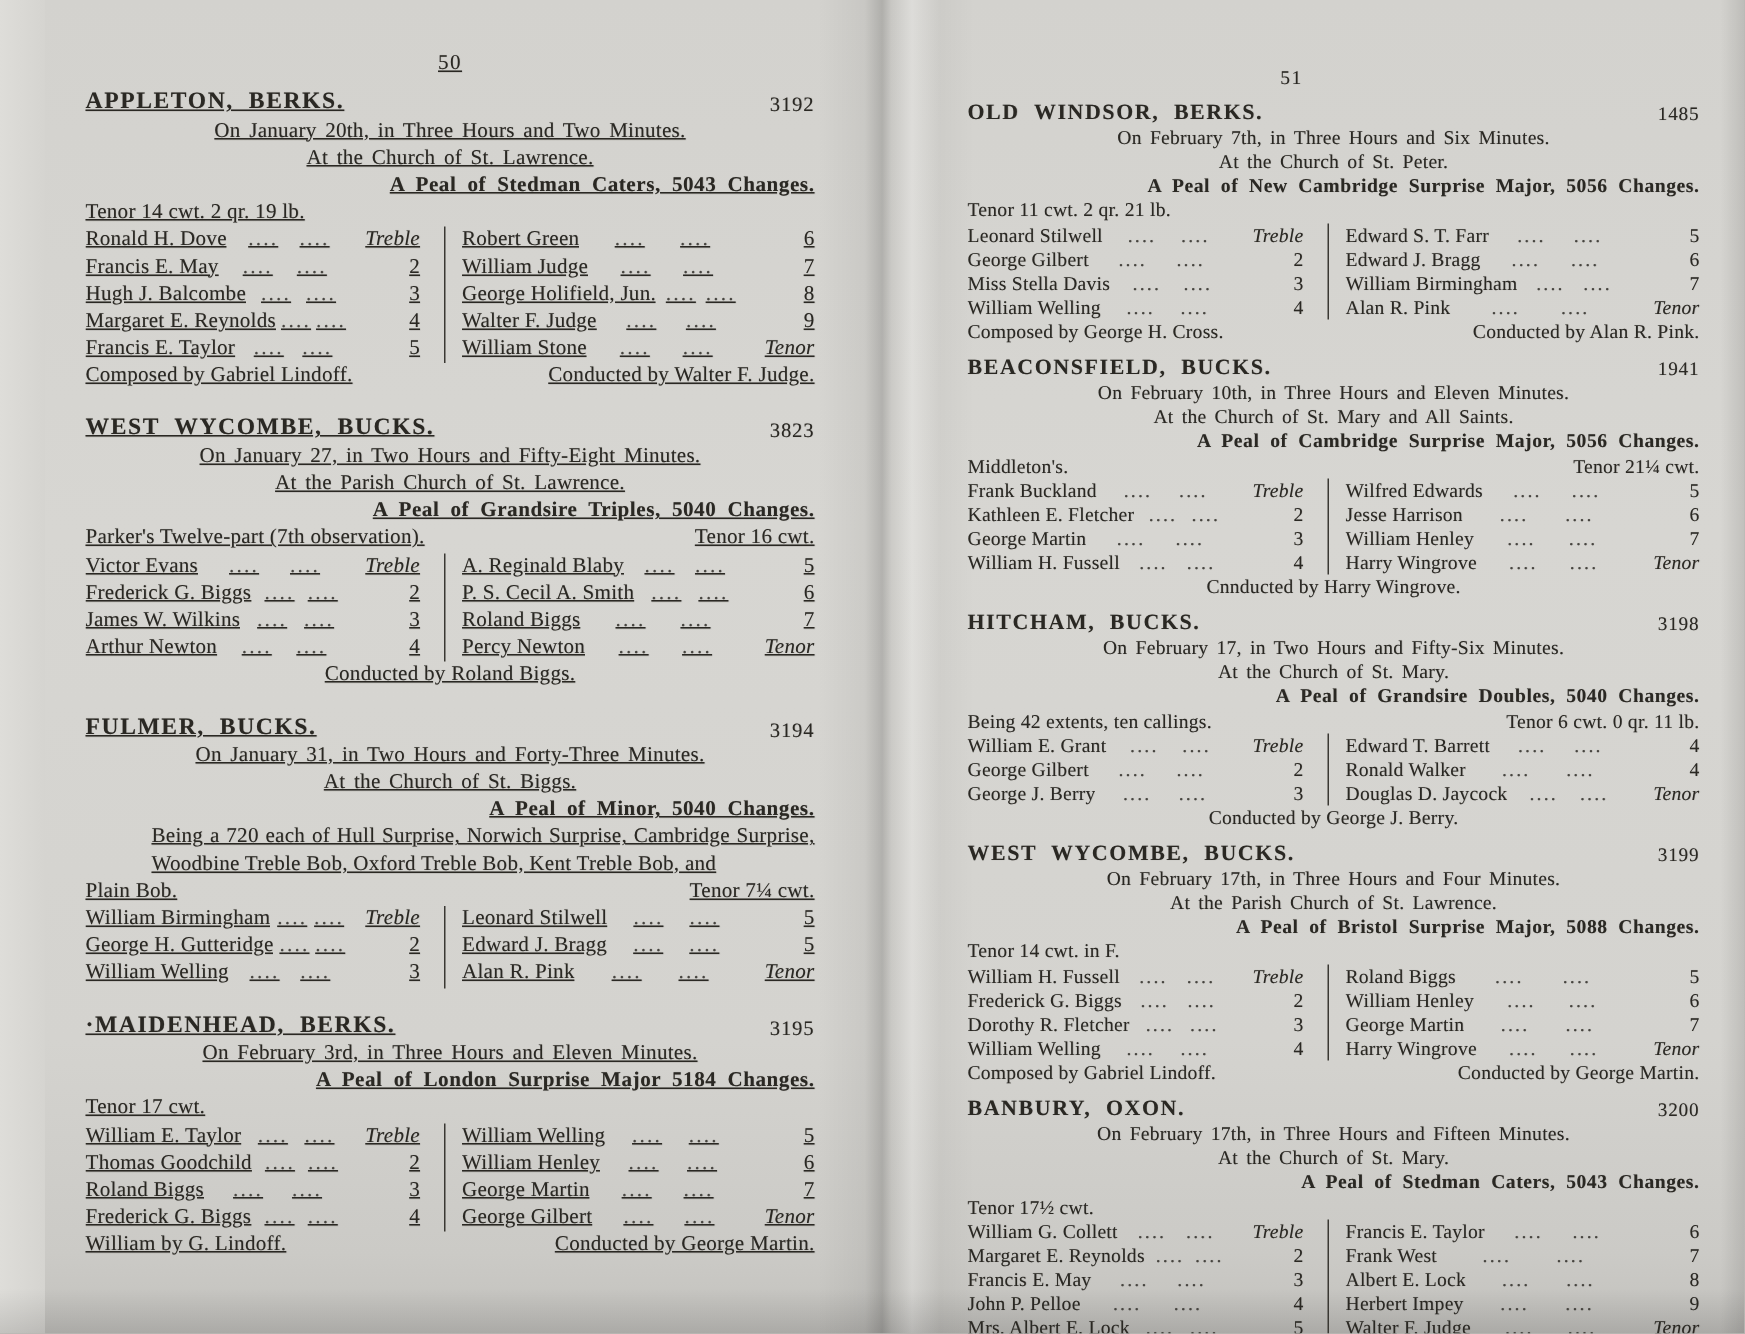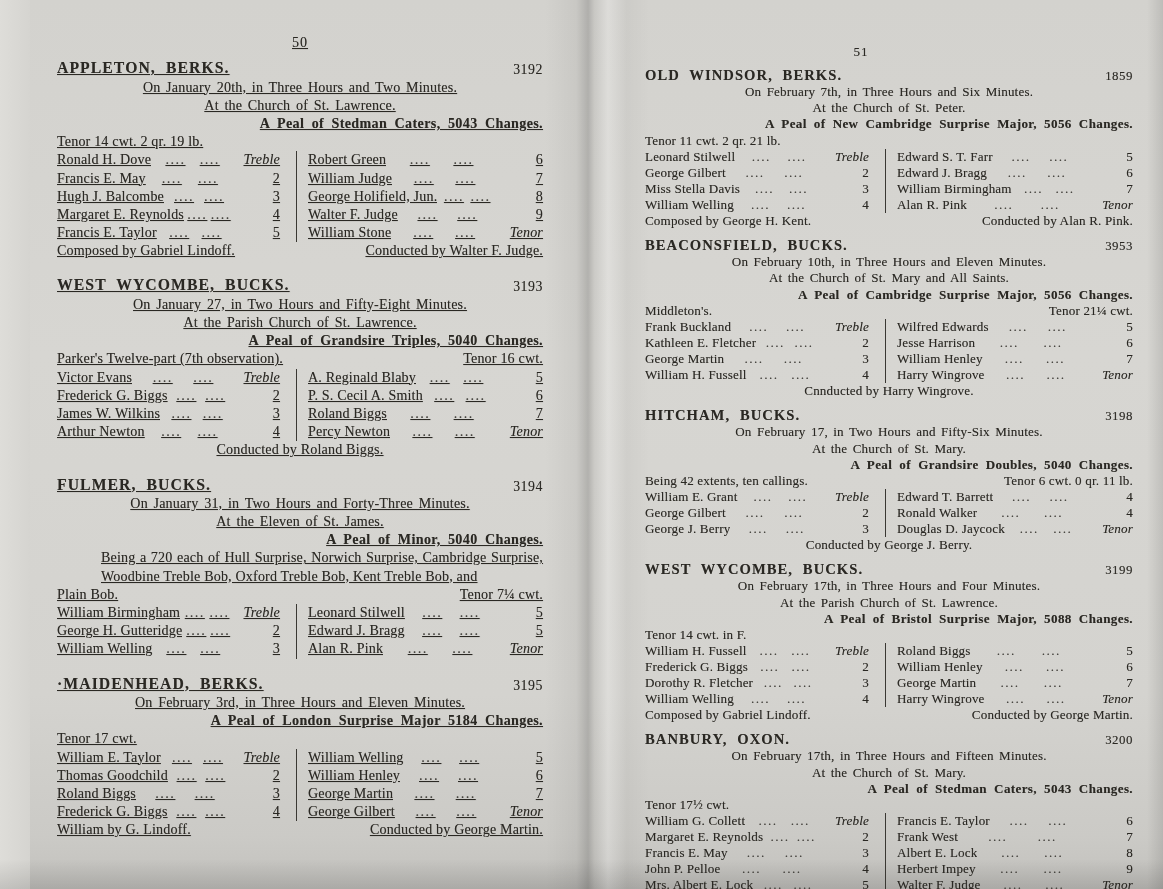--- a/index.html
+++ b/index.html
@@ -164,21 +164,21 @@
                 <span class="r-bell is-named">Tenor</span>
               </div>
             </div>
           </div>
           <div class="rec-footer">
             <span class="f-left">Composed by Gabriel Lindoff.</span>
             <span class="f-right">Conducted by Walter F. Judge.</span>
           </div>
         </section>
         <section class="record">
-          <div class="rec-head"><span class="rec-title">WEST WYCOMBE, BUCKS.</span><span class="rec-num">3193</span></div>
+          <div class="rec-head"><span class="rec-title">WEST WYCOMBE, BUCKS.</span><span class="rec-num">3823</span></div>
           <div class="center-line">On January 27, in Two Hours and Fifty-Eight Minutes.</div>
           <div class="center-line">At the Parish Church of St. Lawrence.</div>
           <div class="peal-line">A Peal of Grandsire Triples, 5040 Changes.</div>
           <div class="note-row">
             <span class="note-left">Parker's Twelve-part (7th observation).</span>
             <span class="note-right">Tenor 16 cwt.</span>
           </div>
           <div class="ringers">
             <div class="rcol rcol--left">
               <div class="ringer-row">
@@ -249,21 +249,21 @@
               </div>
             </div>
           </div>
           <div class="rec-footer rec-footer--center">
             <span class="f-right">Conducted by Roland Biggs.</span>
           </div>
         </section>
         <section class="record">
           <div class="rec-head"><span class="rec-title">FULMER, BUCKS.</span><span class="rec-num">3194</span></div>
           <div class="center-line">On January 31, in Two Hours and Forty-Three Minutes.</div>
-          <div class="center-line">At the Eleven of St. James.</div>
+          <div class="center-line">At the Church of St. Biggs.</div>
           <div class="peal-line">A Peal of Minor, 5040 Changes.</div>
           <div class="note-para">Being a 720 each of Hull Surprise, Norwich Surprise, Cambridge Surprise, Woodbine Treble Bob, Oxford Treble Bob, Kent Treble Bob, and</div>
           <div class="note-row">
             <span class="note-left">Plain Bob.</span>
             <span class="note-right">Tenor 7¼ cwt.</span>
           </div>
           <div class="ringers">
             <div class="rcol rcol--left">
               <div class="ringer-row">
                 <span class="r-name">William Birmingham</span>
@@ -400,21 +400,21 @@
             <span class="f-right">Conducted by George Martin.</span>
           </div>
         </section>
       </div>
   </div>
 
   <div class="page page--right">
     <div class="page-number">51</div>
     <div class="records">
         <section class="record">
-          <div class="rec-head"><span class="rec-title">OLD WINDSOR, BERKS.</span><span class="rec-num">1859</span></div>
+          <div class="rec-head"><span class="rec-title">OLD WINDSOR, BERKS.</span><span class="rec-num">1485</span></div>
           <div class="center-line">On February 7th, in Three Hours and Six Minutes.</div>
           <div class="center-line">At the Church of St. Peter.</div>
           <div class="peal-line">A Peal of New Cambridge Surprise Major, 5056 Changes.</div>
           <div class="note-row">
             <span class="note-left">Tenor 11 cwt. 2 qr. 21 lb.</span>
           </div>
           <div class="ringers">
             <div class="rcol rcol--left">
               <div class="ringer-row">
                 <span class="r-name">Leonard Stilwell</span>
@@ -478,26 +478,26 @@
                 <span class="r-name">Alan R. Pink</span>
                 <span class="r-leaders">
                   <span>....</span>
                   <span>....</span>
                 </span>
                 <span class="r-bell is-named">Tenor</span>
               </div>
             </div>
           </div>
           <div class="rec-footer">
-            <span class="f-left">Composed by George H. Kent.</span>
+            <span class="f-left">Composed by George H. Cross.</span>
             <span class="f-right">Conducted by Alan R. Pink.</span>
           </div>
         </section>
         <section class="record">
-          <div class="rec-head"><span class="rec-title">BEACONSFIELD, BUCKS.</span><span class="rec-num">3953</span></div>
+          <div class="rec-head"><span class="rec-title">BEACONSFIELD, BUCKS.</span><span class="rec-num">1941</span></div>
           <div class="center-line">On February 10th, in Three Hours and Eleven Minutes.</div>
           <div class="center-line">At the Church of St. Mary and All Saints.</div>
           <div class="peal-line">A Peal of Cambridge Surprise Major, 5056 Changes.</div>
           <div class="note-row">
             <span class="note-left">Middleton's.</span>
             <span class="note-right">Tenor 21¼ cwt.</span>
           </div>
           <div class="ringers">
             <div class="rcol rcol--left">
               <div class="ringer-row">

